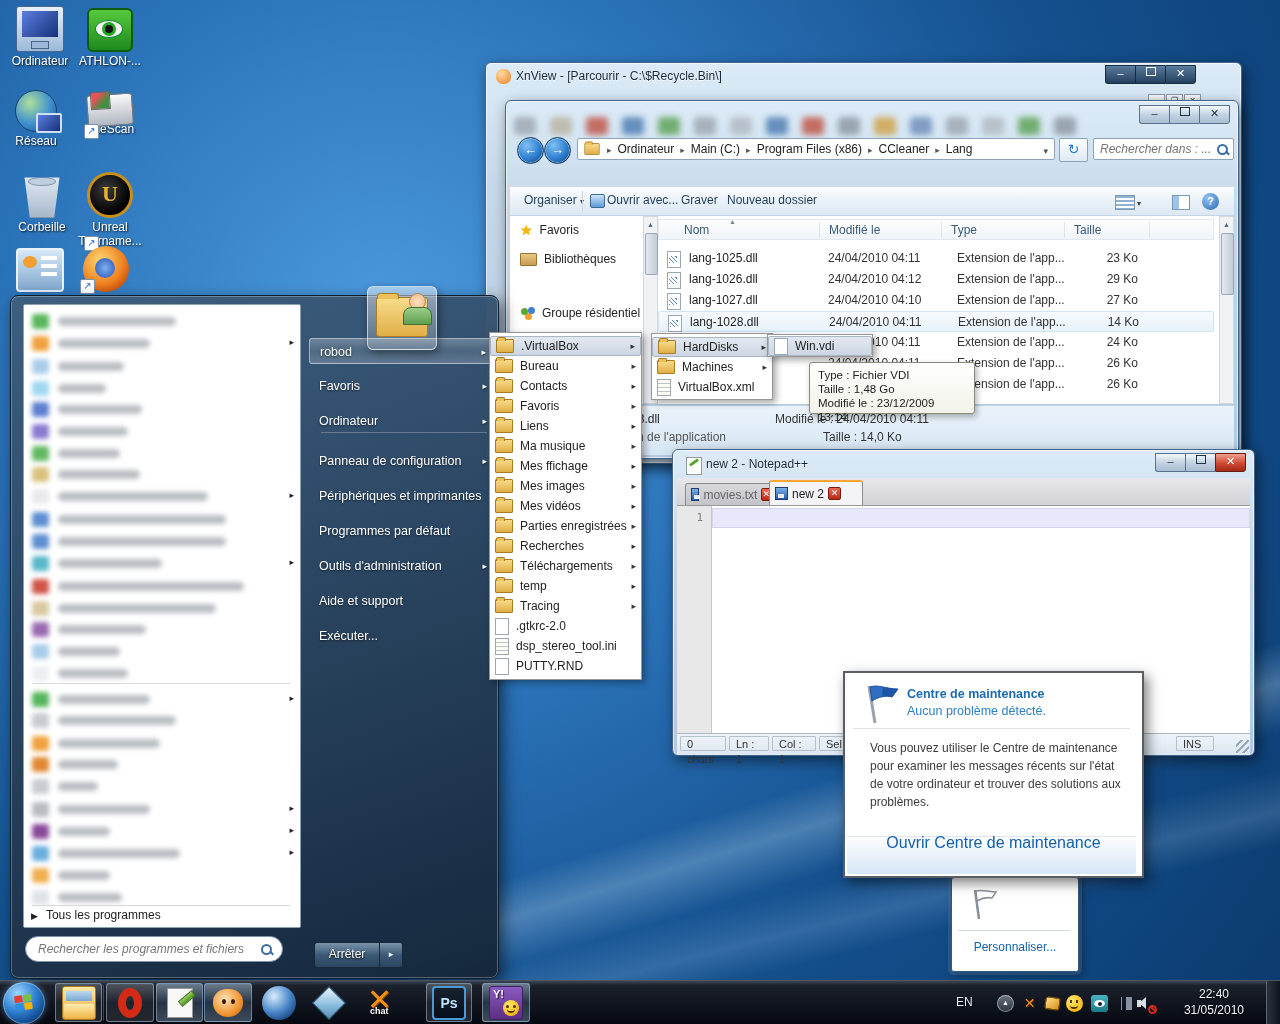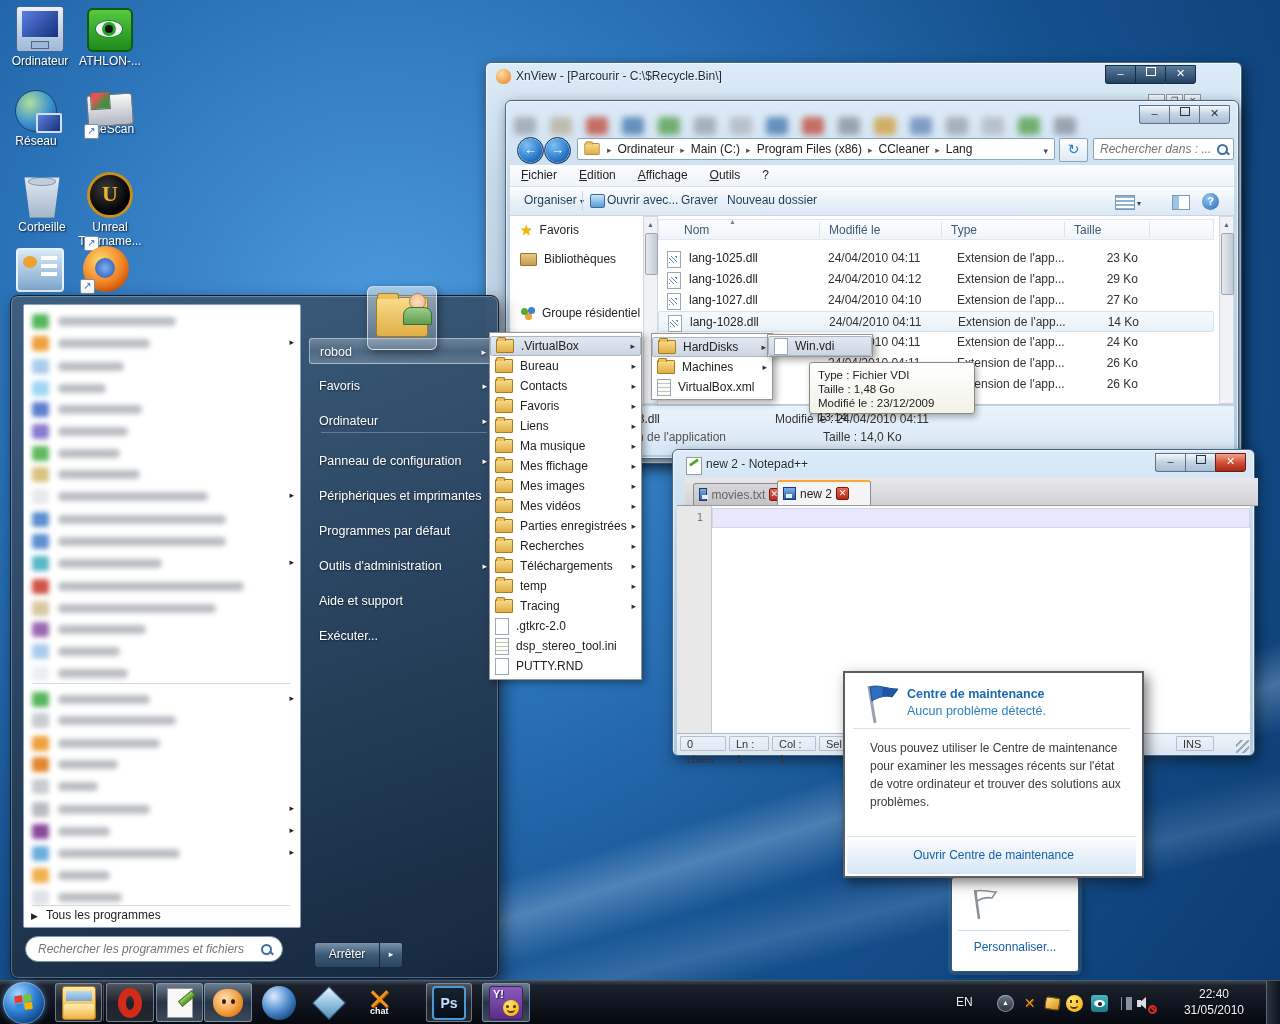--- a/index.html
+++ b/index.html
@@ -124,21 +124,21 @@
   #exp-details .dt{position:absolute;left:81px;top:24px;color:#555;}
   #exp-details .dm{position:absolute;left:265px;top:6px;color:#333;}
   #exp-details .ds{position:absolute;left:313px;top:24px;color:#333;}
   #exp-details .dc{position:absolute;left:240px;top:42px;color:#333;}
 
   
   #npp{left:672px;top:449px;width:581px;height:305px;}
   #npp-title{position:absolute;left:33px;top:7px;color:#1a2838;text-shadow:0 1px 0 rgba(255,255,255,.7);}
   .npp-icon{position:absolute;left:13px;top:7px;width:14px;height:16px;background:#fdfdfd;border:1px solid #999;}
   .npp-icon:after{content:"";position:absolute;left:2px;top:3px;width:10px;height:3px;background:#58a428;transform:rotate(-35deg);}
-  #npp-tabbar{position:absolute;left:12px;top:28px;width:573px;height:27px;background:linear-gradient(#e8e8ea,#d2d2d6);border-bottom:1px solid #a8a8ae;}
+  #npp-tabbar{position:absolute;left:4px;top:28px;width:573px;height:27px;background:linear-gradient(#e8e8ea,#d2d2d6);border-bottom:1px solid #a8a8ae;}
   .tab{position:absolute;bottom:0;height:21px;border:1px solid #8a8a92;border-bottom:none;border-radius:3px 3px 0 0;
     display:flex;align-items:center;gap:4px;padding:0 5px;background:linear-gradient(#d8d8dc,#c2c2c8);color:#666;}
   .tab.active{height:23px;background:#f4f4f6;color:#222;border-top:2px solid #f8a832;}
   .floppy{width:11px;height:11px;background:linear-gradient(#7ab0e8,#2a5aa8);border:1px solid #1c3c78;position:relative;}
   .floppy:after{content:"";position:absolute;left:2px;bottom:1px;width:6px;height:4px;background:#e8eef8;}
   .tclose{width:11px;height:11px;background:linear-gradient(#e86a54,#b82818);border:1px solid #801808;border-radius:2px;
     color:#fff;font-size:9px;line-height:10px;text-align:center;font-weight:bold;}
   #npp-edit{position:absolute;left:4px;top:55px;width:573px;height:227px;background:#fff;border-top:1px solid #999;}
   #npp-gutter{position:absolute;left:0;top:0;width:34px;height:100%;background:#e8e8e8;border-right:1px solid #c8c8c8;}
   #npp-gutter span{position:absolute;right:8px;top:5px;color:#808080;font-family:"DejaVu Sans Mono",monospace;font-size:11px;}
@@ -199,21 +199,21 @@
 
   
   #maintenance{position:absolute;left:843px;top:671px;width:297px;height:203px;background:#fff;
     border:2px solid #585d66;border-radius:0;box-shadow:4px 5px 12px rgba(0,0,0,.5);}
   #mh-title{position:absolute;left:62px;top:14px;color:#1c6ab0;font-weight:bold;font-size:12.5px;}
   #mh-sub{position:absolute;left:62px;top:31px;color:#2e7fc2;font-size:12.5px;}
   .m-div1{position:absolute;left:8px;top:55px;width:277px;height:1px;background:#e0e0e0;}
   #mh-body{position:absolute;left:25px;top:66px;width:252px;color:#3c3c3c;line-height:1.5;font-size:12px;}
   .m-band{position:absolute;left:2px;bottom:2px;width:289px;height:37px;border-radius:0 0 3px 3px;
     background:linear-gradient(#fdfdfe,#d5e6f6);border-top:1px solid #dfe5ea;}
-  #mh-link{position:absolute;left:0;width:100%;bottom:14px;text-align:center;color:#1460aa;font-size:12px;}
+  #mh-link{position:absolute;left:0;width:100%;bottom:24px;text-align:center;color:#1460aa;font-size:16px;}
   .flagsvg{position:absolute;left:16px;top:8px;}
 
   
   #tray-popup{position:absolute;left:951px;top:877px;width:126px;height:93px;background:#fff;
     border:1px solid #35587e;border-radius:3px;box-shadow:0 0 0 3px rgba(80,120,160,.35),3px 3px 8px rgba(0,0,0,.4);}
   .tp-div{position:absolute;left:6px;top:52px;width:112px;height:1px;background:#c8dcec;}
   #tp-link{position:absolute;left:0;top:62px;width:100%;text-align:center;color:#1460aa;}
 
   
   #taskbar{position:absolute;left:0;top:980px;width:1280px;height:44px;
@@ -358,21 +358,20 @@
         <span class="m-folder" style="transform:scale(.85);"></span>
         <span id="breadcrumb"><span class="bsep">▸</span><span>Ordinateur</span><span class="bsep">▸</span><span>Main (C:)</span><span class="bsep">▸</span><span>Program Files (x86)</span><span class="bsep">▸</span><span>CCleaner</span><span class="bsep">▸</span><span>Lang</span></span>
         <span class="addr-caret">▾</span>
       </div>
       <div class="refreshbtn">↻</div>
       <div class="searchbox">
         <input placeholder="Rechercher dans : ..." style="">
         <span class="magnifier"></span>
       </div>
     </div>
-    <div id="exp-menubar"><span><u>F</u>ichier</span><span><u>E</u>dition</span><span><u>A</u>ffichage</span><span><u>O</u>utils</span><span>?</span></div>
     <div id="exp-toolbar">
       <div class="tbitem" style="left:14px;"><span>Organiser</span> <span class="tcaret">▾</span></div>
       <div class="toolsep" style="left:72px;"></div>
       <div class="ow-icon" style="left:80px;"></div>
       <div class="tbitem" style="left:97px;">Ouvrir avec...</div>
       <div class="tbitem" style="left:171px;">Graver</div>
       <div class="tbitem" style="left:217px;">Nouveau dossier</div>
       <div class="viewicon" style="left:605px;"></div>
       <div class="tbitem" style="left:627px;top:8px;"><span class="tcaret">▾</span></div>
       <div class="paneicon" style="left:662px;"></div>

